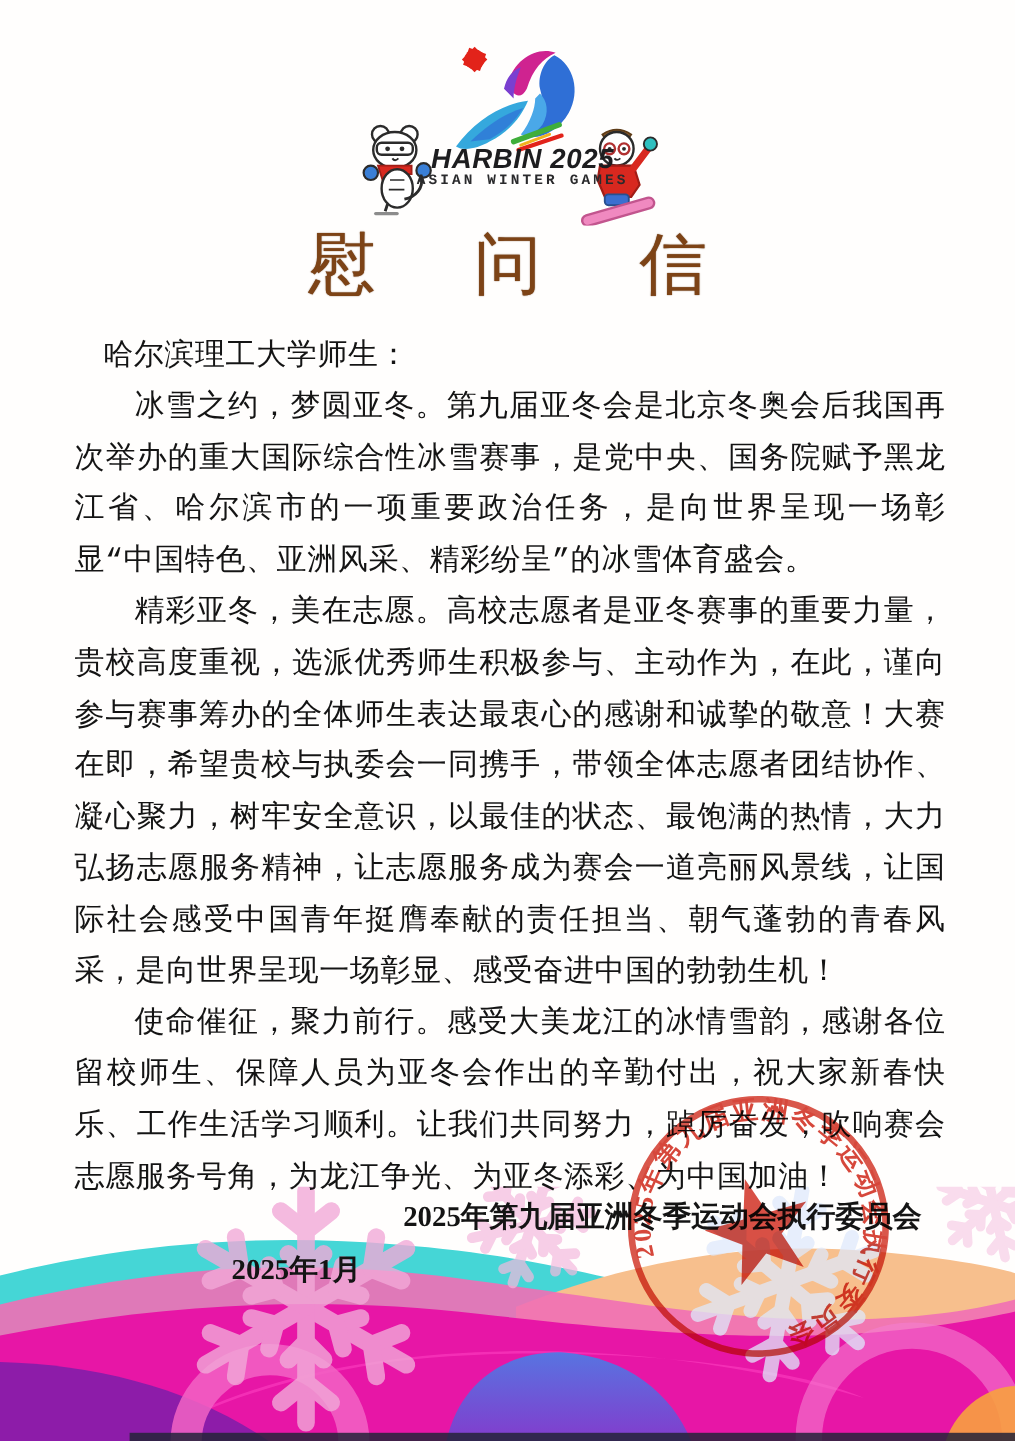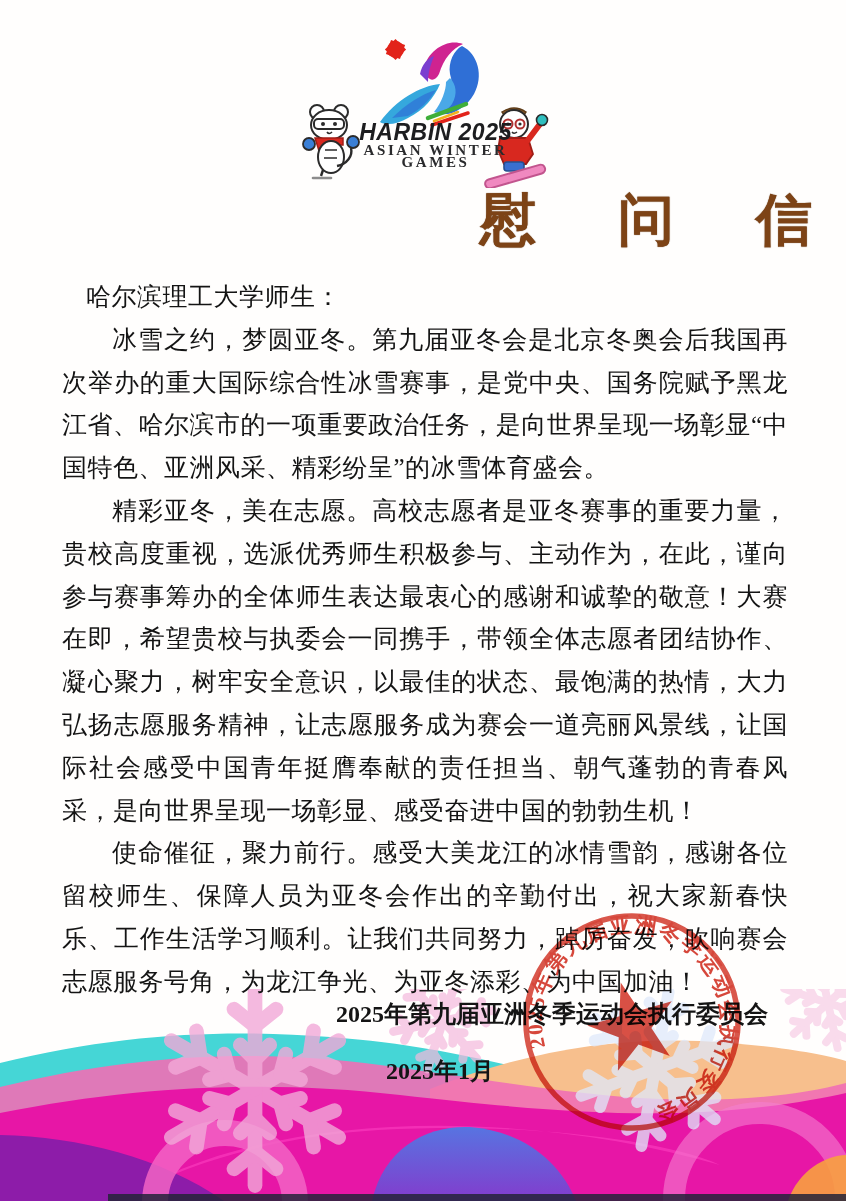--- a/index.html
+++ b/index.html
@@ -7,39 +7,39 @@
        font-family:"Liberation Serif","DejaVu Serif",serif;}
   .page{position:absolute;inset:0;background:#fffefd;}
 
   
   .emblem{position:absolute;left:362px;top:34px;width:145px;height:100px;}
   .mascot-left{position:absolute;left:297px;top:100px;width:72px;height:82px;}
   .mascot-right{position:absolute;left:478px;top:104px;width:74px;height:84px;}
   .wordmark-box{position:absolute;left:338px;top:120px;width:195px;text-align:center;}
   .wordmark{font-family:"Liberation Sans","DejaVu Sans",sans-serif;font-style:italic;
             font-weight:900;font-size:23px;color:#1d1d1f;letter-spacing:.5px;line-height:24px;}
-  .wordsub{font-family:Liberation Serif, serif;font-weight:700;
-           font-size:15px;color:#2a2a2c;letter-spacing:2.6px;line-height:12px;}
+  .wordsub{font-family:Liberation Mono, monospace;font-weight:700;
+           font-size:12px;color:#2a2a2c;letter-spacing:2.6px;line-height:12px;}
 
   
-  .title{position:absolute;left:0;top:183px;width:100%;text-align:right;
-         font-size:56px;font-weight:700;color:#7d4316;letter-spacing:34px;
+  .title{position:absolute;left:0;top:183px;width:100%;text-align:center;
+         font-size:56px;font-weight:400;color:#7d4316;letter-spacing:34px;
          text-indent:34px;text-shadow:0 0 1px #5e3210;}
 
   
   .letter{position:absolute;left:62px;top:276px;width:726px;color:#141414;
-          font-size:25px;line-height:42.8px;letter-spacing:.5px;z-index:2;}
+          font-size:25px;line-height:42.8px;letter-spacing:.5px;z-index:2;font-family:Liberation Mono, monospace;}
   .salutation{margin:0 0 0 24px;padding:0;}
   .letter p{margin:0;text-indent:2em;text-align:justify;}
   .signature{position:absolute;left:0;top:998px;width:846px;text-align:right;
              padding-right:78px;box-sizing:border-box;font-size:24px;font-weight:700;
              color:#141414;z-index:2;}
-  .date{position:absolute;left:0;top:1042px;width:690px;text-align:right;
+  .date{position:absolute;left:0;top:1042px;width:690px;text-align:center;
         padding-right:196px;box-sizing:border-box;font-size:24px;font-weight:700;
-        color:#141414;z-index:2;margin-top:13px;}
+        color:#141414;z-index:2;}
 
   
   .seal{position:absolute;left:515px;top:905px;width:234px;height:234px;z-index:4;
         mix-blend-mode:multiply;opacity:.93;transform:rotate(-16deg);}
 
   
   .waves{position:absolute;left:0;top:989px;width:846px;height:212px;z-index:1;}
 </style>
 </head>
 <body>

